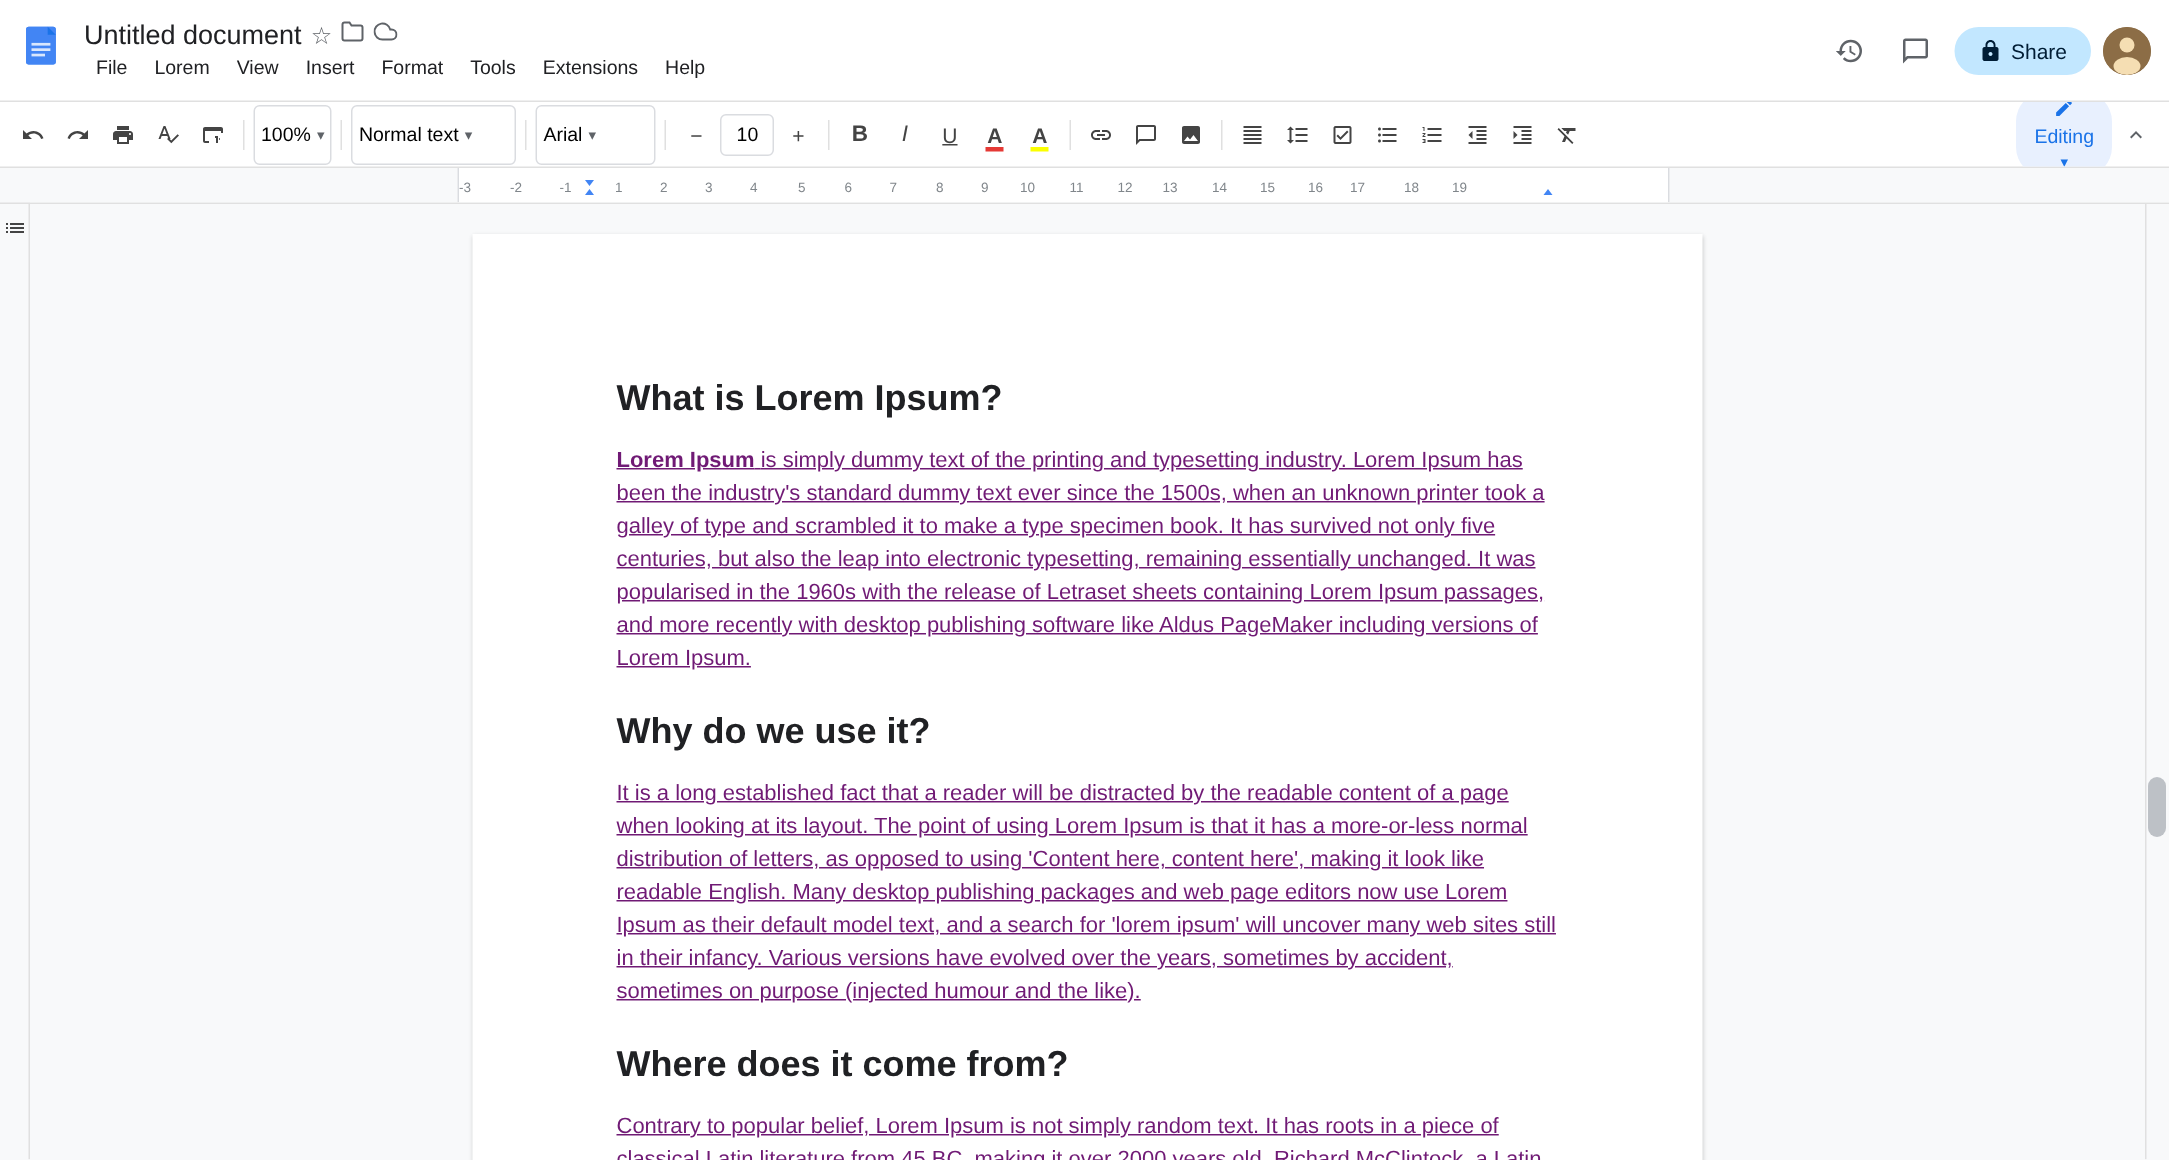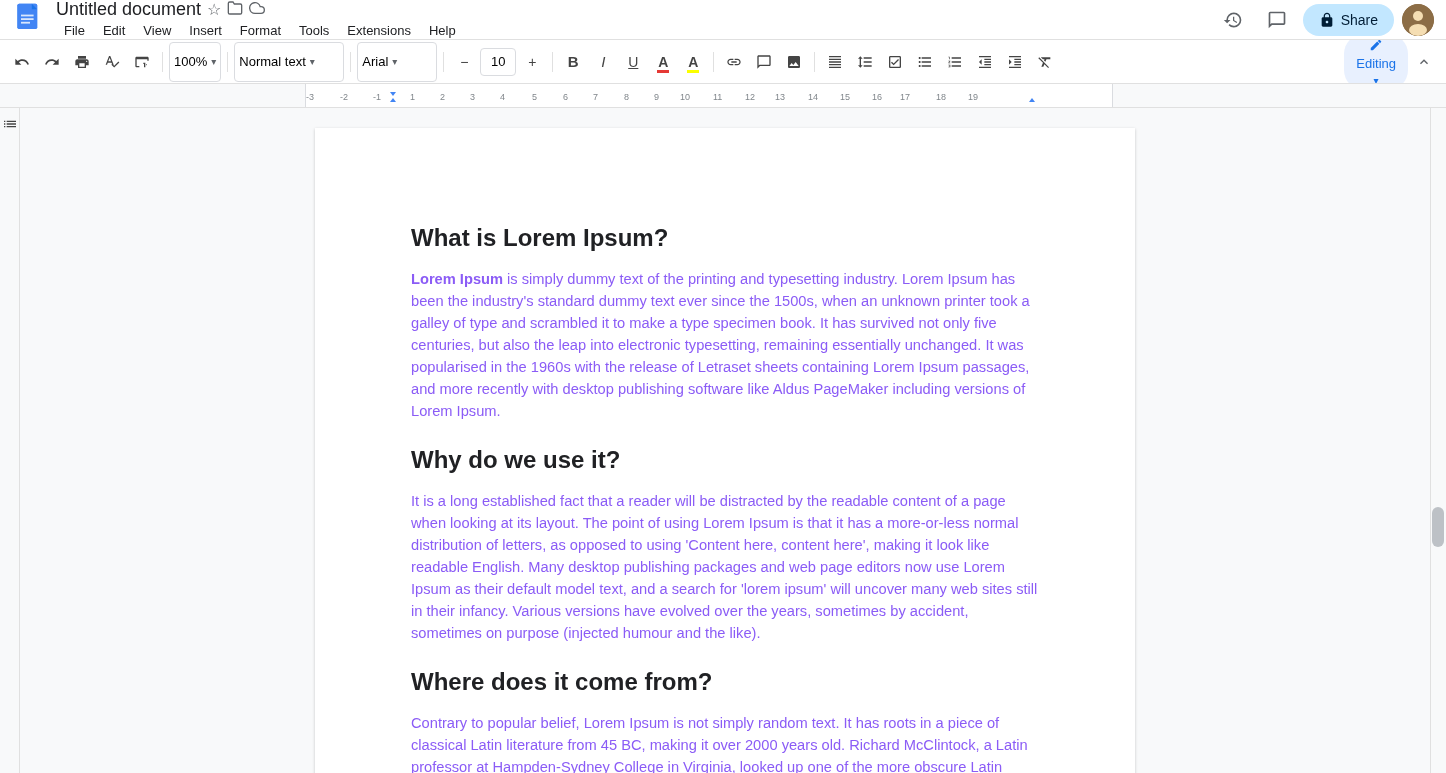--- a/index.html
+++ b/index.html
@@ -4,21 +4,21 @@
   <style>
     * { box-sizing: border-box; margin: 0; padding: 0; }
     body { font-family: 'Arial', sans-serif; background: #f8f9fa; height: 773px; overflow: hidden; display: flex; flex-direction: column; }
 
     
     .top-bar {
       display: flex;
       align-items: center;
       padding: 4px 12px;
       background: #fff;
-      height: 40px;
+      height: 68px;
       border-bottom: 1px solid #e0e0e0;
     }
     .doc-icon {
       width: 36px;
       height: 36px;
       margin-right: 8px;
       flex-shrink: 0;
     }
     .doc-info {
       display: flex;
@@ -256,23 +256,24 @@
       position: relative;
     }
     .doc-heading1 {
       font-size: 24px;
       font-weight: 700;
       color: #202124;
       margin-bottom: 16px;
     }
     .doc-body {
       font-size: 11pt;
-      color: #8b5cf6;
+      color: #701a75;
       line-height: 1.5;
       margin-bottom: 24px;
+      text-decoration: underline;
     }
     .doc-first-bold {
       font-weight: bold;
     }
     .right-panel {
       width: 16px;
       background: #f8f9fa;
       border-left: 1px solid #e0e0e0;
       position: relative;
     }
@@ -312,21 +313,21 @@
         </span>
         <span class="title-icon">
           <svg width="16" height="16" viewBox="0 0 24 24" fill="none" stroke="#5f6368" stroke-width="2">
               <path d="M18 10h-1.26A8 8 0 1 0 9 20h9a5 5 0 0 0 0-10z"></path>
             </svg>
         </span>
       </div>
     </div>
     <div class="menu-row">
       <span class="menu-item">File</span>
-      <span class="menu-item">Edit</span>
+      <span class="menu-item">Lorem</span>
       <span class="menu-item">View</span>
       <span class="menu-item">Insert</span>
       <span class="menu-item">Format</span>
       <span class="menu-item">Tools</span>
       <span class="menu-item">Extensions</span>
       <span class="menu-item">Help</span>
     </div>
   </div>
   <div class="top-bar-right">
     <div class="icon-btn">

